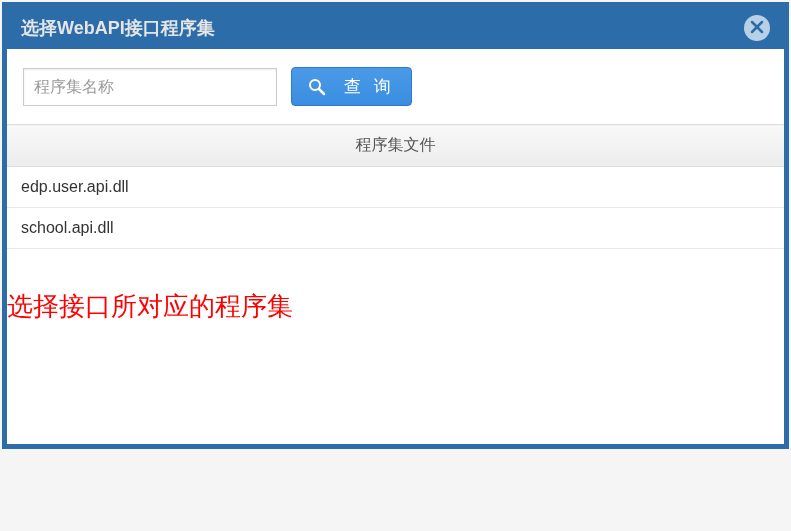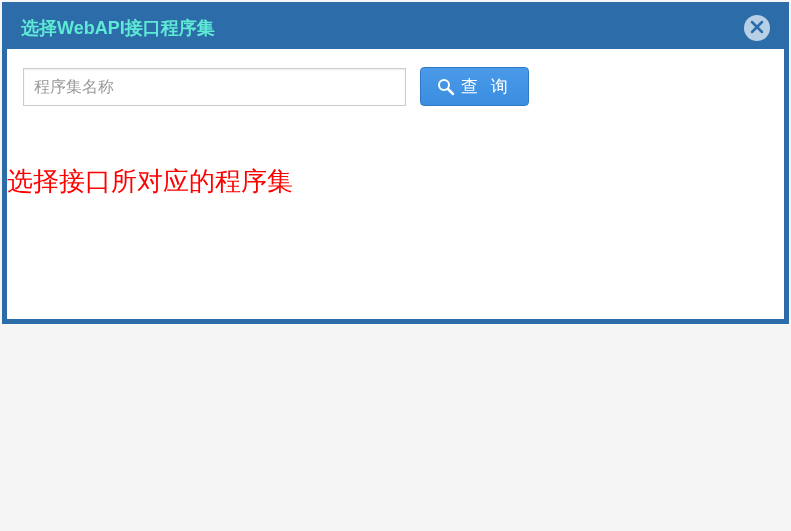--- a/index.html
+++ b/index.html
@@ -13,21 +13,21 @@
       padding: 2px;
     }
     .dialog {
       width: 787px;
       background: #fff;
       border: 5px solid #2c6ca8;
       position: relative;
     }
     .dialog-header {
       background: #2c6ca8;
-      color: #5eead4;
+      color: #e5e5e5;
       padding: 8px 14px;
       font-size: 18px;
       font-weight: bold;
       display: flex;
       align-items: center;
       justify-content: space-between;
     }
     .close-btn {
       width: 26px;
       height: 26px;
@@ -46,21 +46,21 @@
     .dialog-body {
       background: #fff;
     }
     .search-bar {
       padding: 18px 16px;
       display: flex;
       gap: 14px;
       align-items: center;
     }
     .search-input {
-      width: 383px;
+      width: 254px;
       height: 38px;
       border: 1px solid #ccc;
       padding: 6px 10px;
       font-size: 16px;
       font-family: inherit;
       outline: none;
       box-shadow: inset 0 1px 2px rgba(0,0,0,0.08);
     }
     .search-input::placeholder {
       color: #999;
@@ -70,21 +70,21 @@
       background: linear-gradient(to bottom, #4a9ae8, #3a8de0);
       border: 1px solid #2d7bc8;
       color: #fff;
       padding: 7px 16px;
       font-size: 17px;
       font-family: inherit;
       border-radius: 4px;
       cursor: pointer;
       display: flex;
       align-items: center;
-      gap: 6px;
+      gap: 18px;
       letter-spacing: 4px;
     }
     .search-btn .icon {
       display: inline-flex;
       width: 18px;
       height: 18px;
     }
     .table {
       width: 100%;
       border-collapse: collapse;
@@ -136,16 +136,31 @@
         <span class="icon">
           <svg viewBox="0 0 18 18">
             <circle cx="7" cy="7" r="5" fill="none" stroke="#fff" stroke-width="2"></circle>
             <line x1="11" y1="11" x2="16" y2="16" stroke="#fff" stroke-width="2.5" stroke-linecap="round"></line>
           </svg>
         </span>
         <span>查 询</span>
       </button>
     </div>
 
+    <table class="table">
+      <thead>
+        <tr>
+          <th class="table-header">程序集文件</th>
+        </tr>
+      </thead>
+      <tbody>
+        <tr class="table-row">
+          <td>edp.user.api.dll</td>
+        </tr>
+        <tr class="table-row">
+          <td>school.api.dll</td>
+        </tr>
+      </tbody>
+    </table>
 
     <div class="annotation">选择接口所对应的程序集</div>
   </div>
 </div>
 
 </body></html>

